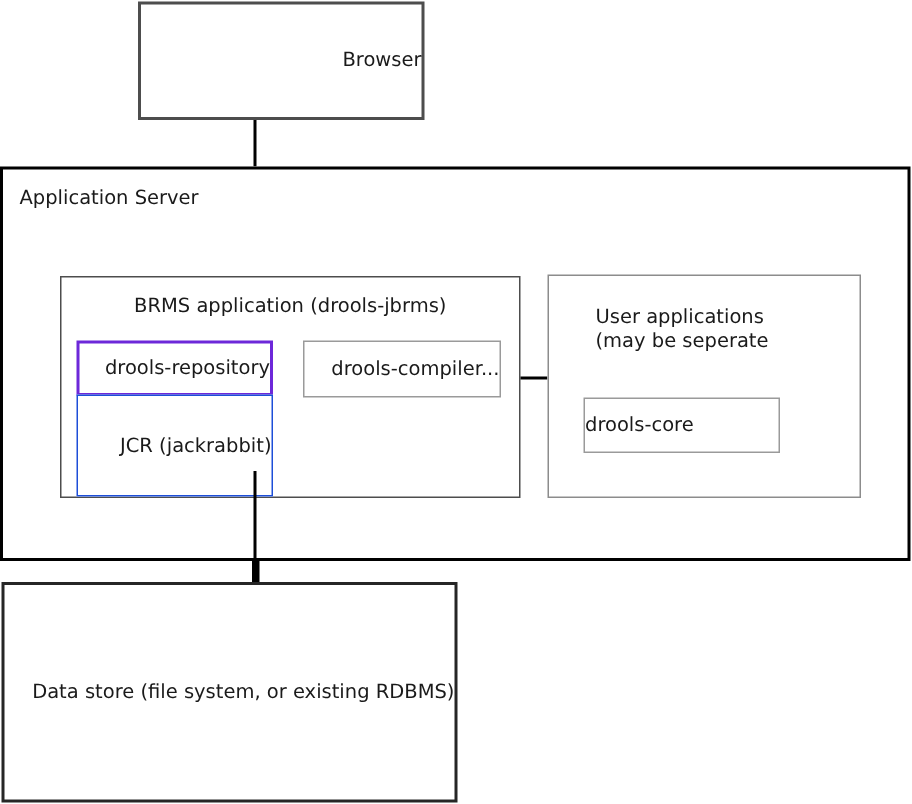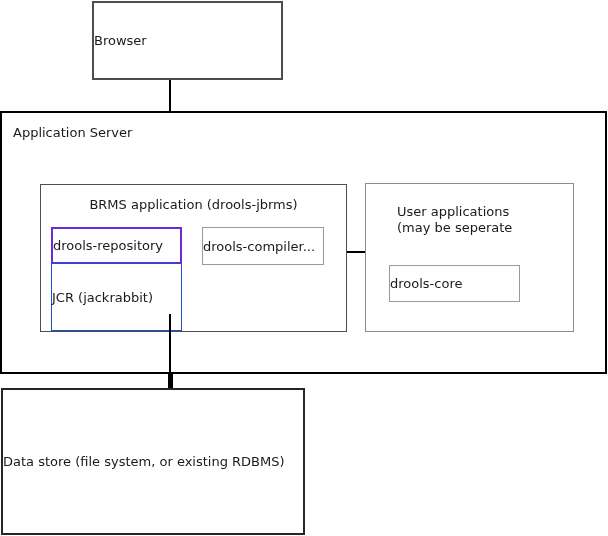--- a/index.html
+++ b/index.html
@@ -14,37 +14,37 @@
     height: 536px;
     background: #ffffff;
     overflow: hidden;
     font-size: 13px;
   }
   .node {
     position: absolute;
     background: #ffffff;
     display: flex;
     align-items: center;
-    justify-content: flex-start;
+    justify-content: flex-end;
     text-align: center;
   }
   .edge { position: absolute; background: #000000; }
 
   .browser-box   { left: 92px;  top: 1px;   width: 191px; height: 79px;  border: 2px solid #4d4d4d; }
   .appserver-box { left: 0px;   top: 111px; width: 607px; height: 263px; border: 2px solid #000000;
                    display: block; }
   .appserver-label { position: absolute; left: 11px; top: 12px; }
 
   .brms-box      { left: 40px;  top: 184px; width: 307px; height: 148px; border: 1px solid #4d4d4d;
                    display: block; }
   .brms-title    { margin-top: 12px; text-align: center; }
 
   .repo-box      { left: 51px;  top: 227px; width: 131px; height: 37px;  border: 2px solid #6d28d9; }
   .jcr-box       { left: 51px;  top: 263px; width: 131px; height: 68px;  border: 1px solid #1d4ed8; }
-  .compiler-box  { left: 202px; top: 227px; width: 122px; height: 38px;  border: 1px solid #9a9a9a; }
+  .compiler-box  { left: 202px; top: 227px; width: 132px; height: 38px;  border: 1px solid #9a9a9a; }
 
   .userapps-box  { left: 365px; top: 183px; width: 209px; height: 149px; border: 1px solid #8c8c8c;
                    display: block; }
   .userapps-text { position: absolute; left: 31px; top: 20px; text-align: left; line-height: 16px; }
 
   .core-box      { left: 389px; top: 265px; width: 131px; height: 37px;  border: 1px solid #9a9a9a;
                    justify-content: flex-start; text-align: left; }
 
   .datastore-box { left: 1px;   top: 388px; width: 304px; height: 147px; border: 2px solid #262626; }
 

